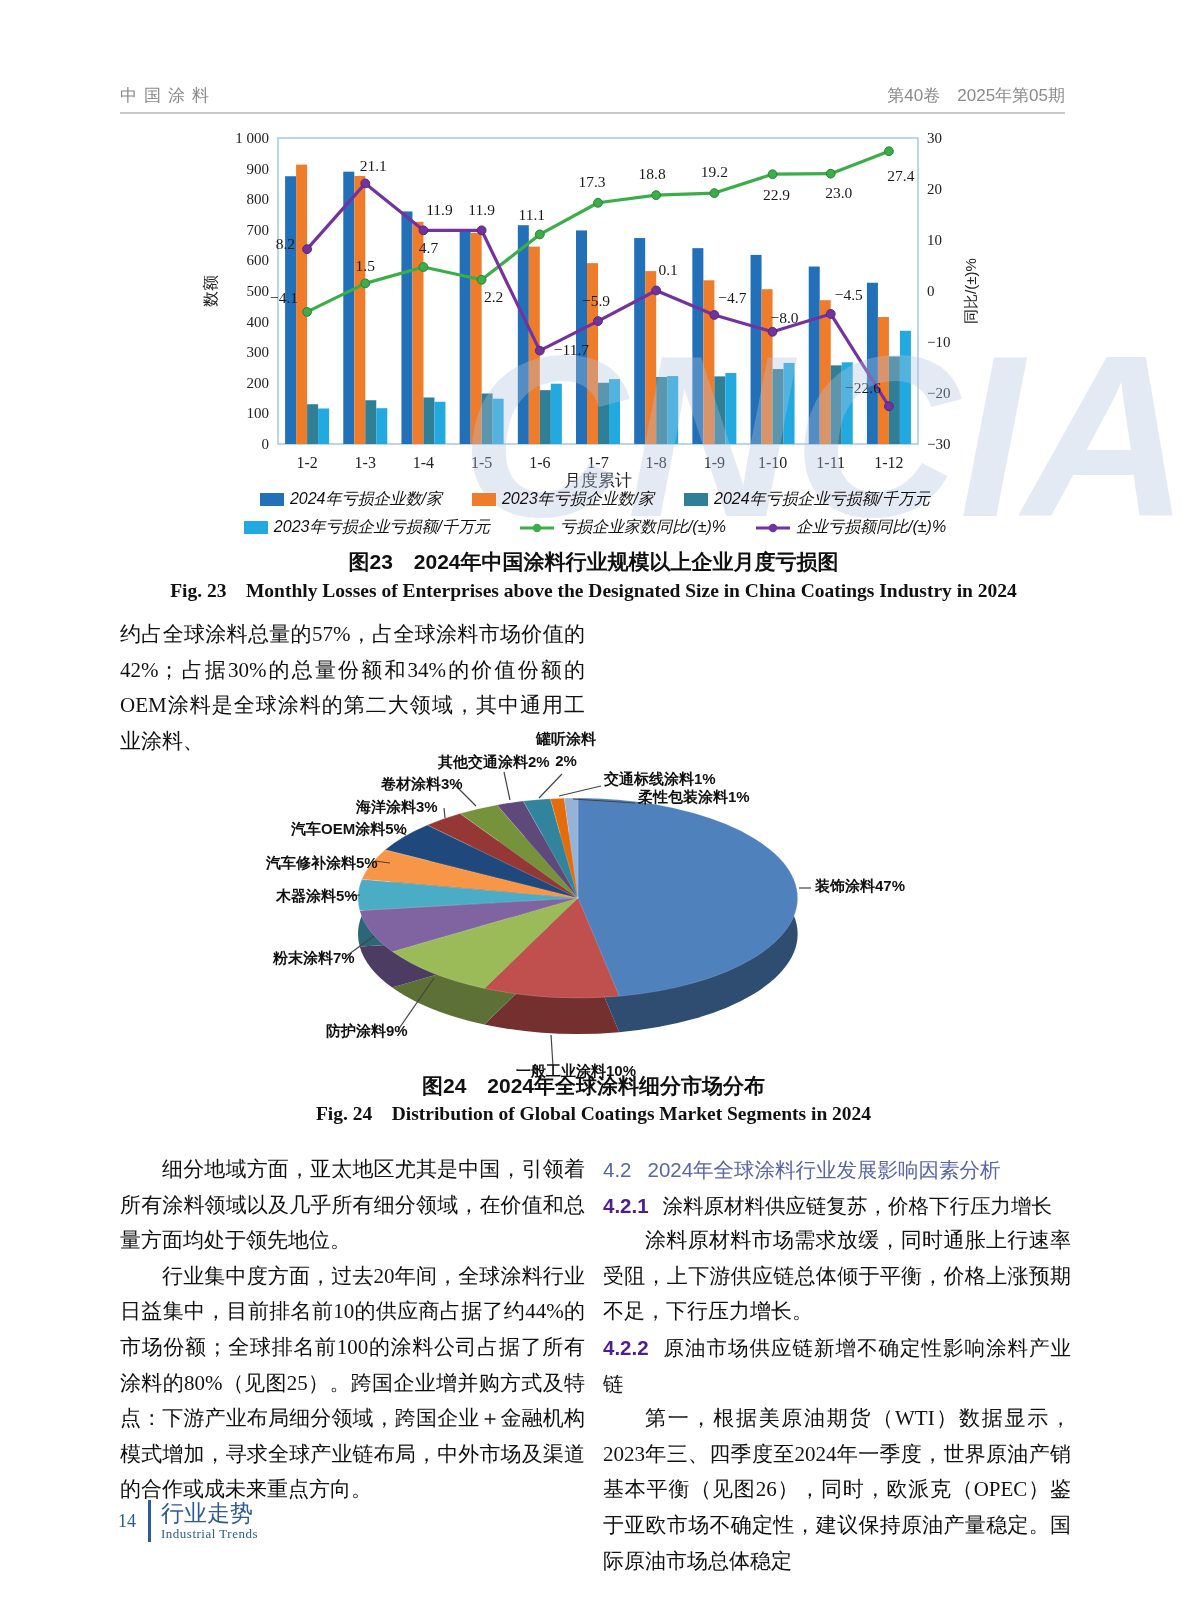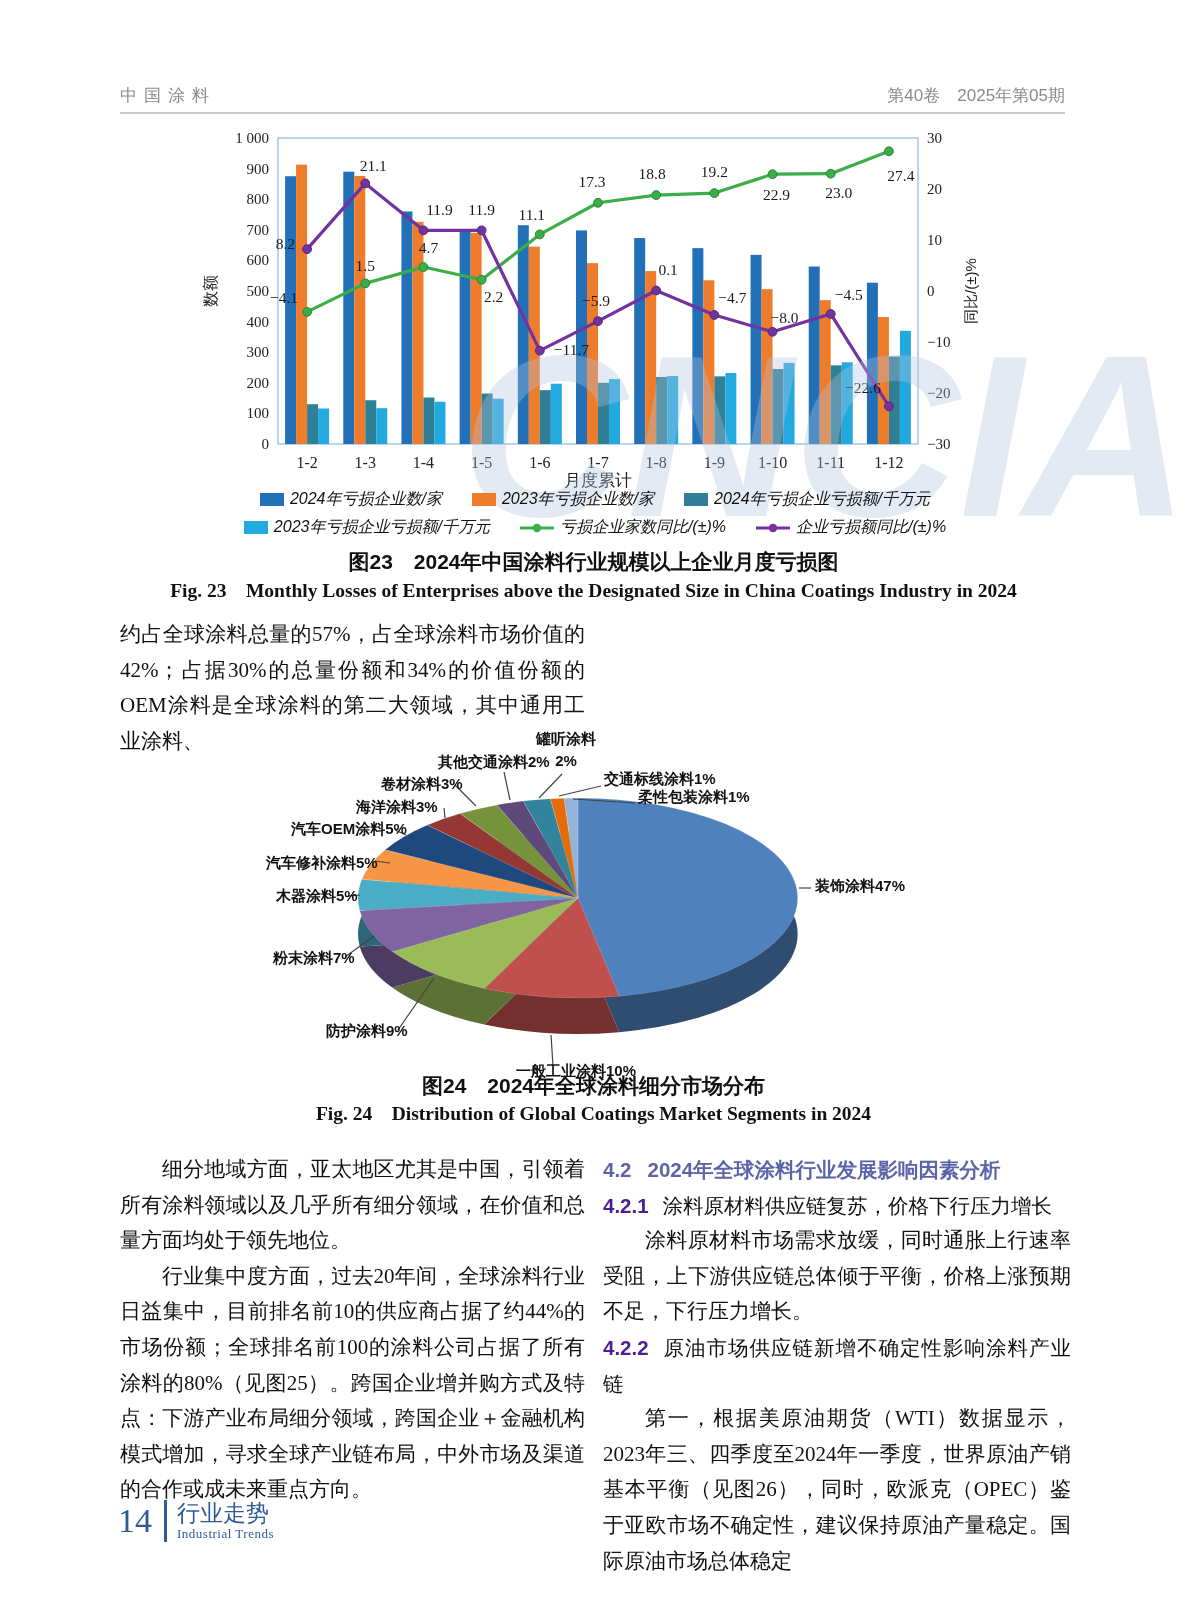--- a/index.html
+++ b/index.html
@@ -21,30 +21,30 @@
   .legend-item{display:flex;align-items:center;white-space:nowrap;font-style:italic;}
   .legend-item .swatch{display:inline-block;width:24px;height:13px;margin-right:6px;}
   .legend-item svg{margin-right:6px;}
   .cap{position:absolute;left:60px;width:1067px;text-align:center;color:#111;}
   .cap.zh{font-family:"Liberation Sans","DejaVu Sans",sans-serif;font-weight:700;font-size:21px;}
   .cap.en{font-family:"Liberation Serif","DejaVu Serif",serif;font-weight:700;font-size:19.5px;}
   
   .col{position:absolute;width:465px;font-size:21px;line-height:35.6px;text-align:justify;}
   .col p{margin:0;}
   .indent{text-indent:2em;}
-  .sec-h1{color:#5a64a8;font-family:"Liberation Sans","DejaVu Sans",sans-serif;font-weight:700;
+  .sec-h1{color:#5a64a8;font-family:"Liberation Sans","DejaVu Sans",sans-serif;font-weight:400;
           font-size:20.5px;line-height:35.6px;}
   .sec-h1 .num{margin-right:16px;}
   .sec-h2{font-family:"Liberation Sans","DejaVu Sans",sans-serif;font-size:20.5px;line-height:35.6px;color:#111;}
   .sec-h2 .num{color:#4c1d95;margin-right:14px;font-weight:700;}
   
   .pie24{position:absolute;left:248px;top:728px;width:810px;height:352px;}
   
   .footer{position:absolute;left:118px;top:1500px;display:flex;align-items:stretch;color:#2e5b97;}
-  .footer .pagenum{font-size:34px;align-self:center;margin-right:12px;font-family:"Liberation Serif",serif;}
+  .footer .pagenum{font-size:18px;align-self:center;margin-right:12px;font-family:"Liberation Serif",serif;}
   .footer .vbar{border-left:3px solid #2e5b97;margin-right:10px;}
   .footer .sec-zh{font-family:"Liberation Sans","DejaVu Sans",sans-serif;font-weight:400;font-size:23px;line-height:26px;}
   .footer .sec-en{font-family:"Liberation Serif","DejaVu Serif",serif;font-size:13px;letter-spacing:0.5px;}
 </style>
 </head>
 <body>
 
 <div class="page">
 
   <div class="header">

